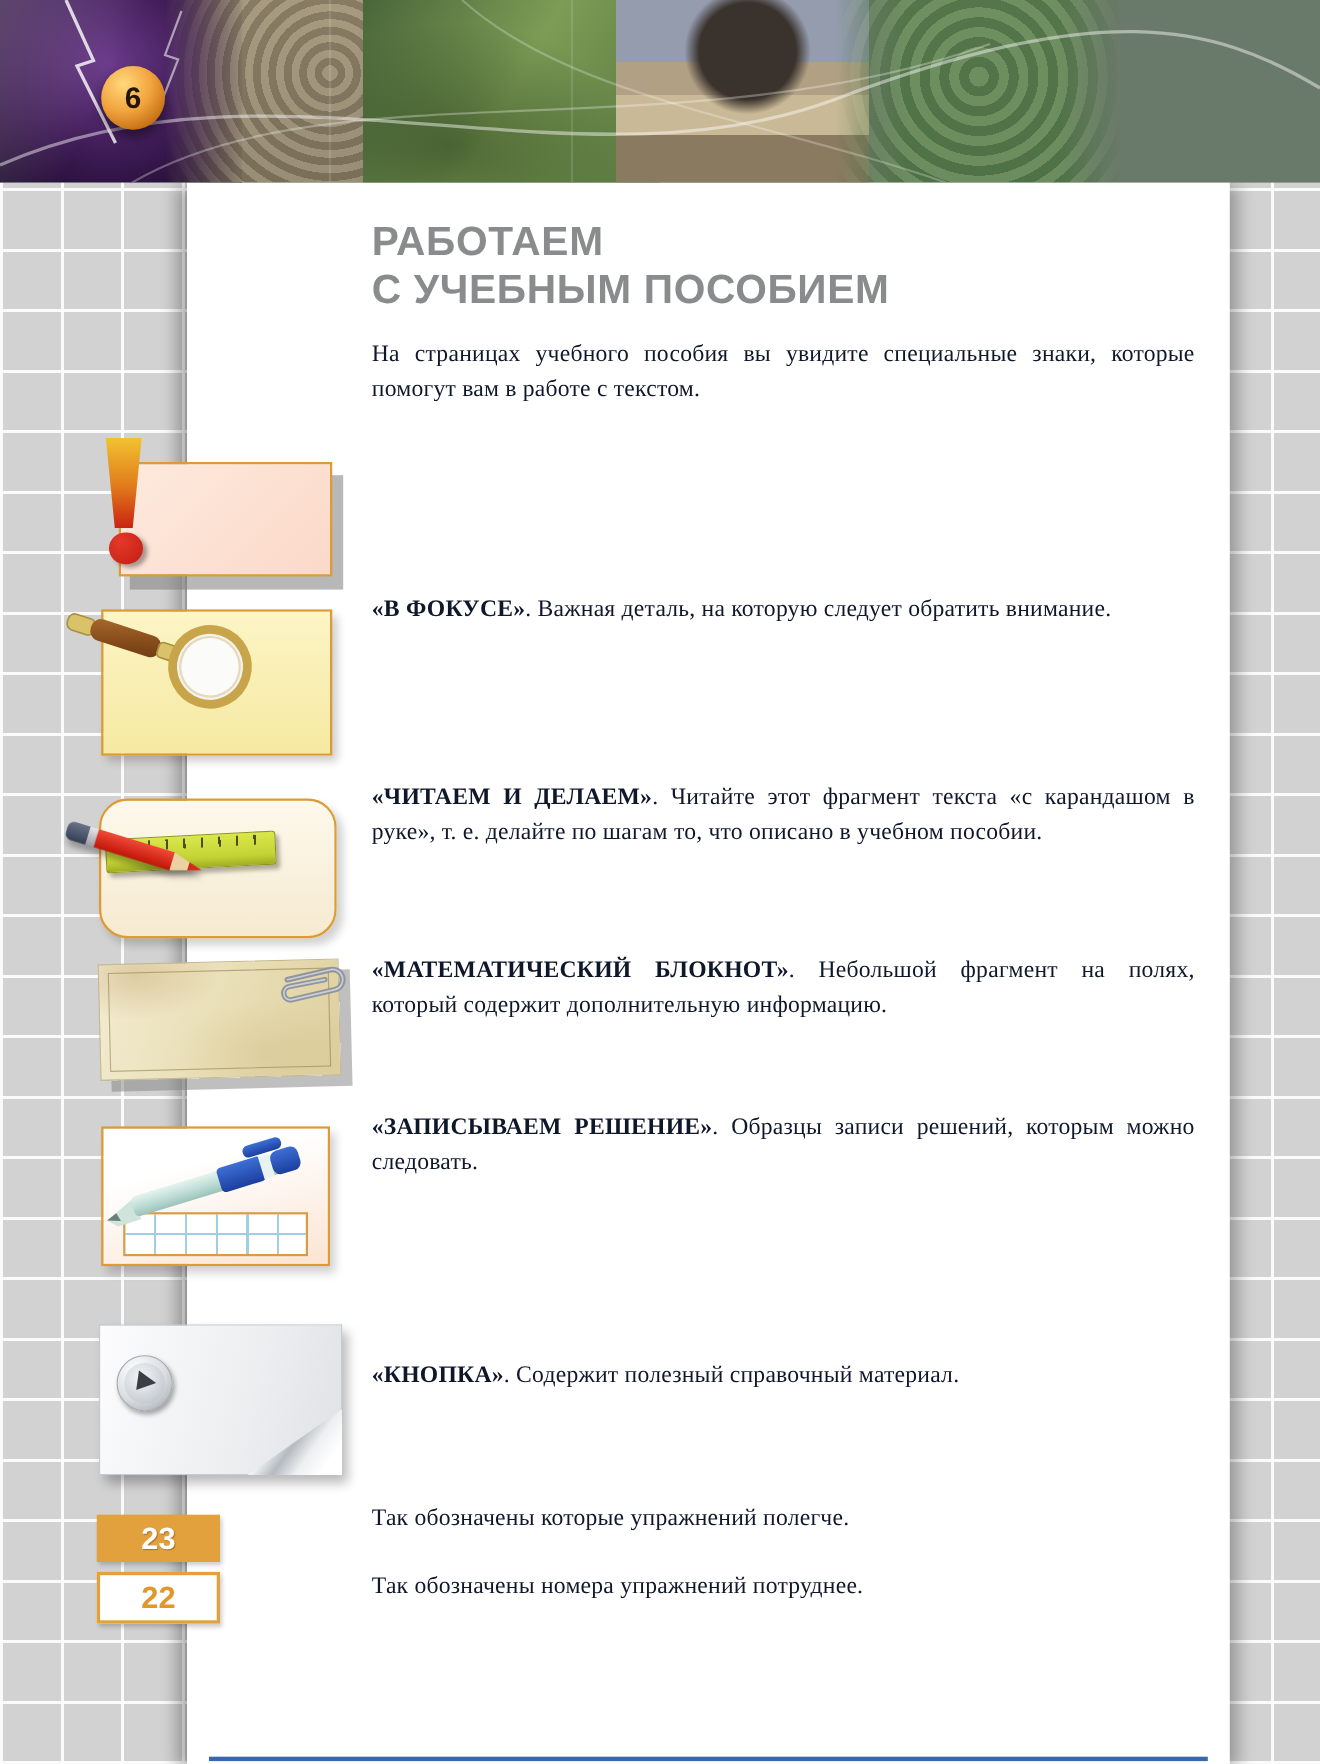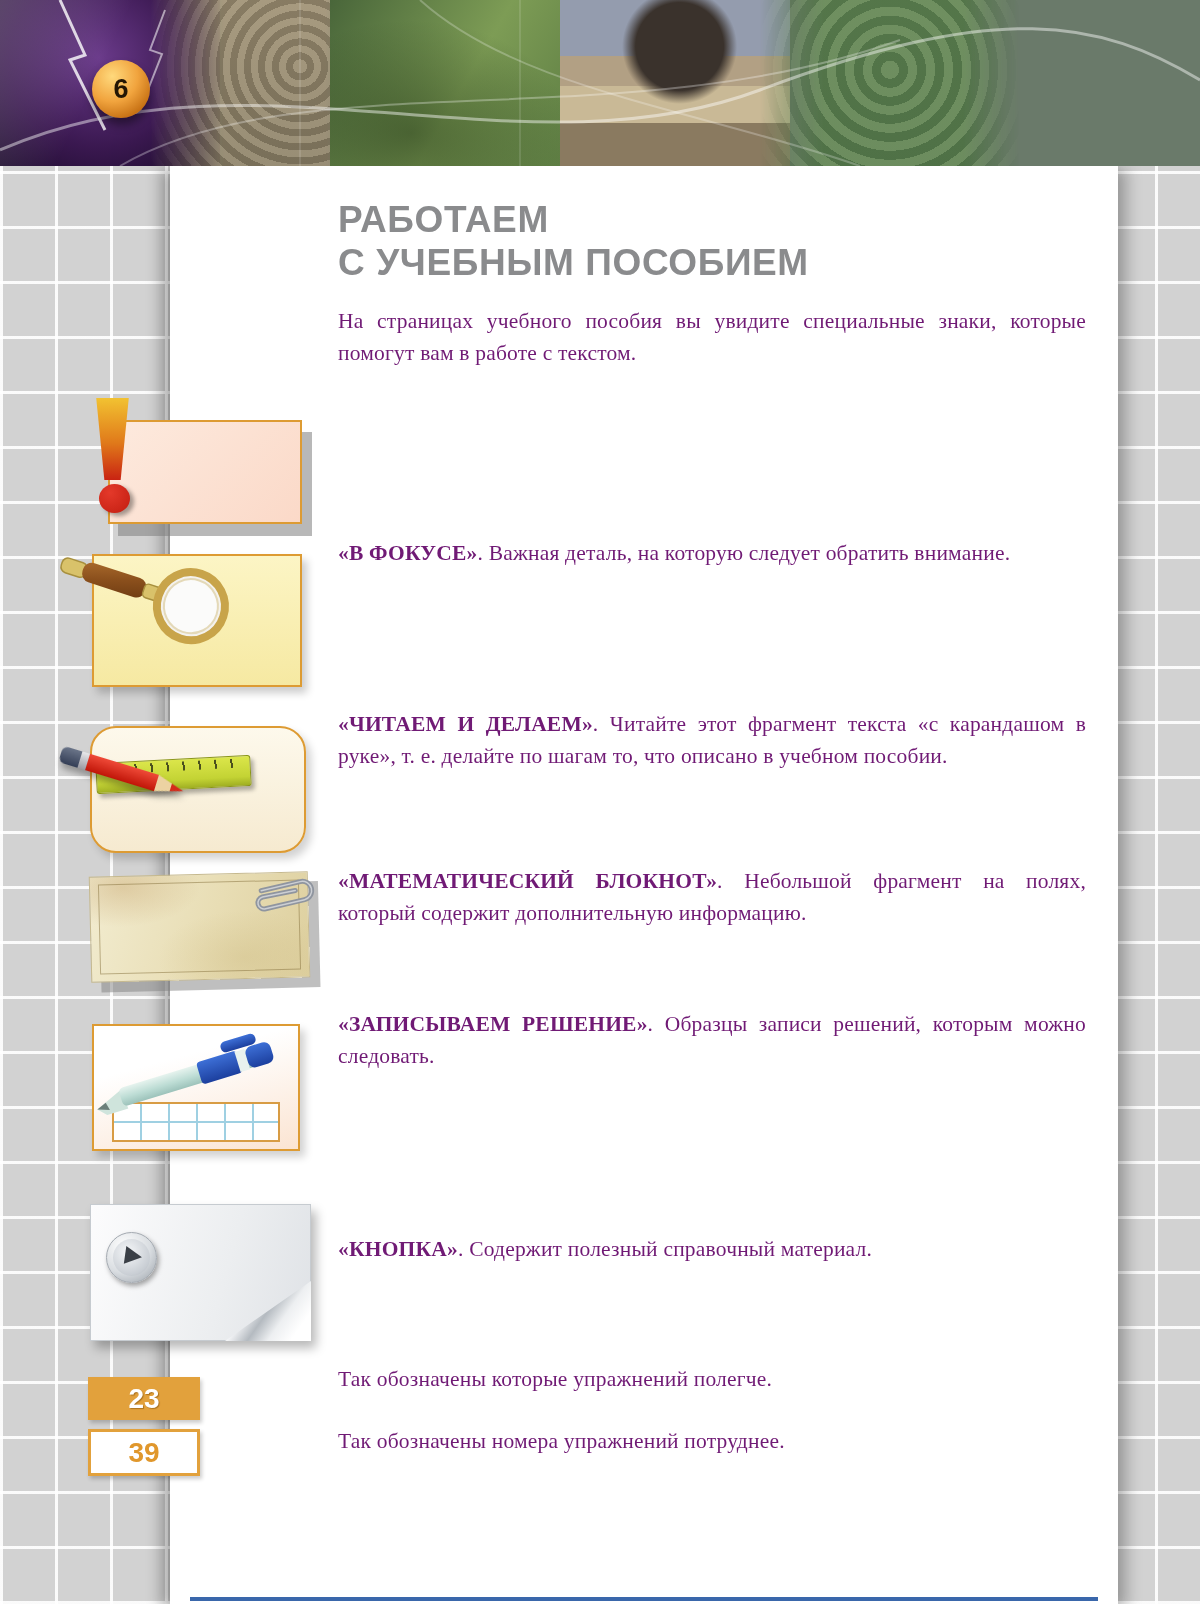--- a/index.html
+++ b/index.html
@@ -56,21 +56,21 @@
   
   .page{
     position:absolute;left:170px;top:165px;width:948px;height:1439px;background:#ffffff;z-index:1;
     box-shadow:-9px 4px 14px rgba(0,0,0,0.30), 9px 4px 14px rgba(0,0,0,0.25);}
   .footer-rule{position:absolute;left:20px;bottom:3px;width:908px;height:4px;background:#3a67ab;}
 
   .page-title{position:absolute;left:168px;top:34px;
     font:700 37px/1.15 "Liberation Sans",sans-serif;color:#8a8b8d;letter-spacing:0.6px;}
   .body-text{position:absolute;left:168px;width:748px;margin:0;
     font-family:"Liberation Serif","DejaVu Serif",serif;font-size:21.5px;line-height:1.5;
-    color:#701a75;text-align:justify;letter-spacing:0.2px;}
+    color:#0f172a;text-align:justify;letter-spacing:0.2px;}
   .body-text b{font-weight:700;}
 
   
   .icon-layer{position:absolute;left:0;top:16px;width:1200px;height:1604px;z-index:4;pointer-events:none;}
   .card{position:absolute;box-sizing:border-box;}
 
   
   .card-attention{left:108px;top:404px;width:194px;height:104px;border:2px solid #dd9b33;
     background:linear-gradient(135deg,#fdeade,#fbd9c8);
     box-shadow:10px 12px 0 rgba(125,125,125,0.55);}
@@ -285,17 +285,17 @@
 
     <div class="card card-button">
       <div class="page-curl"></div>
       <div class="round-button"></div>
     </div>
 
     <div class="badge badge-filled">
       <span>23</span>
     </div>
     <div class="badge badge-outlined">
-      <span>39</span>
+      <span>22</span>
     </div>
   </div>
 
 </div>
 
 </body></html>

